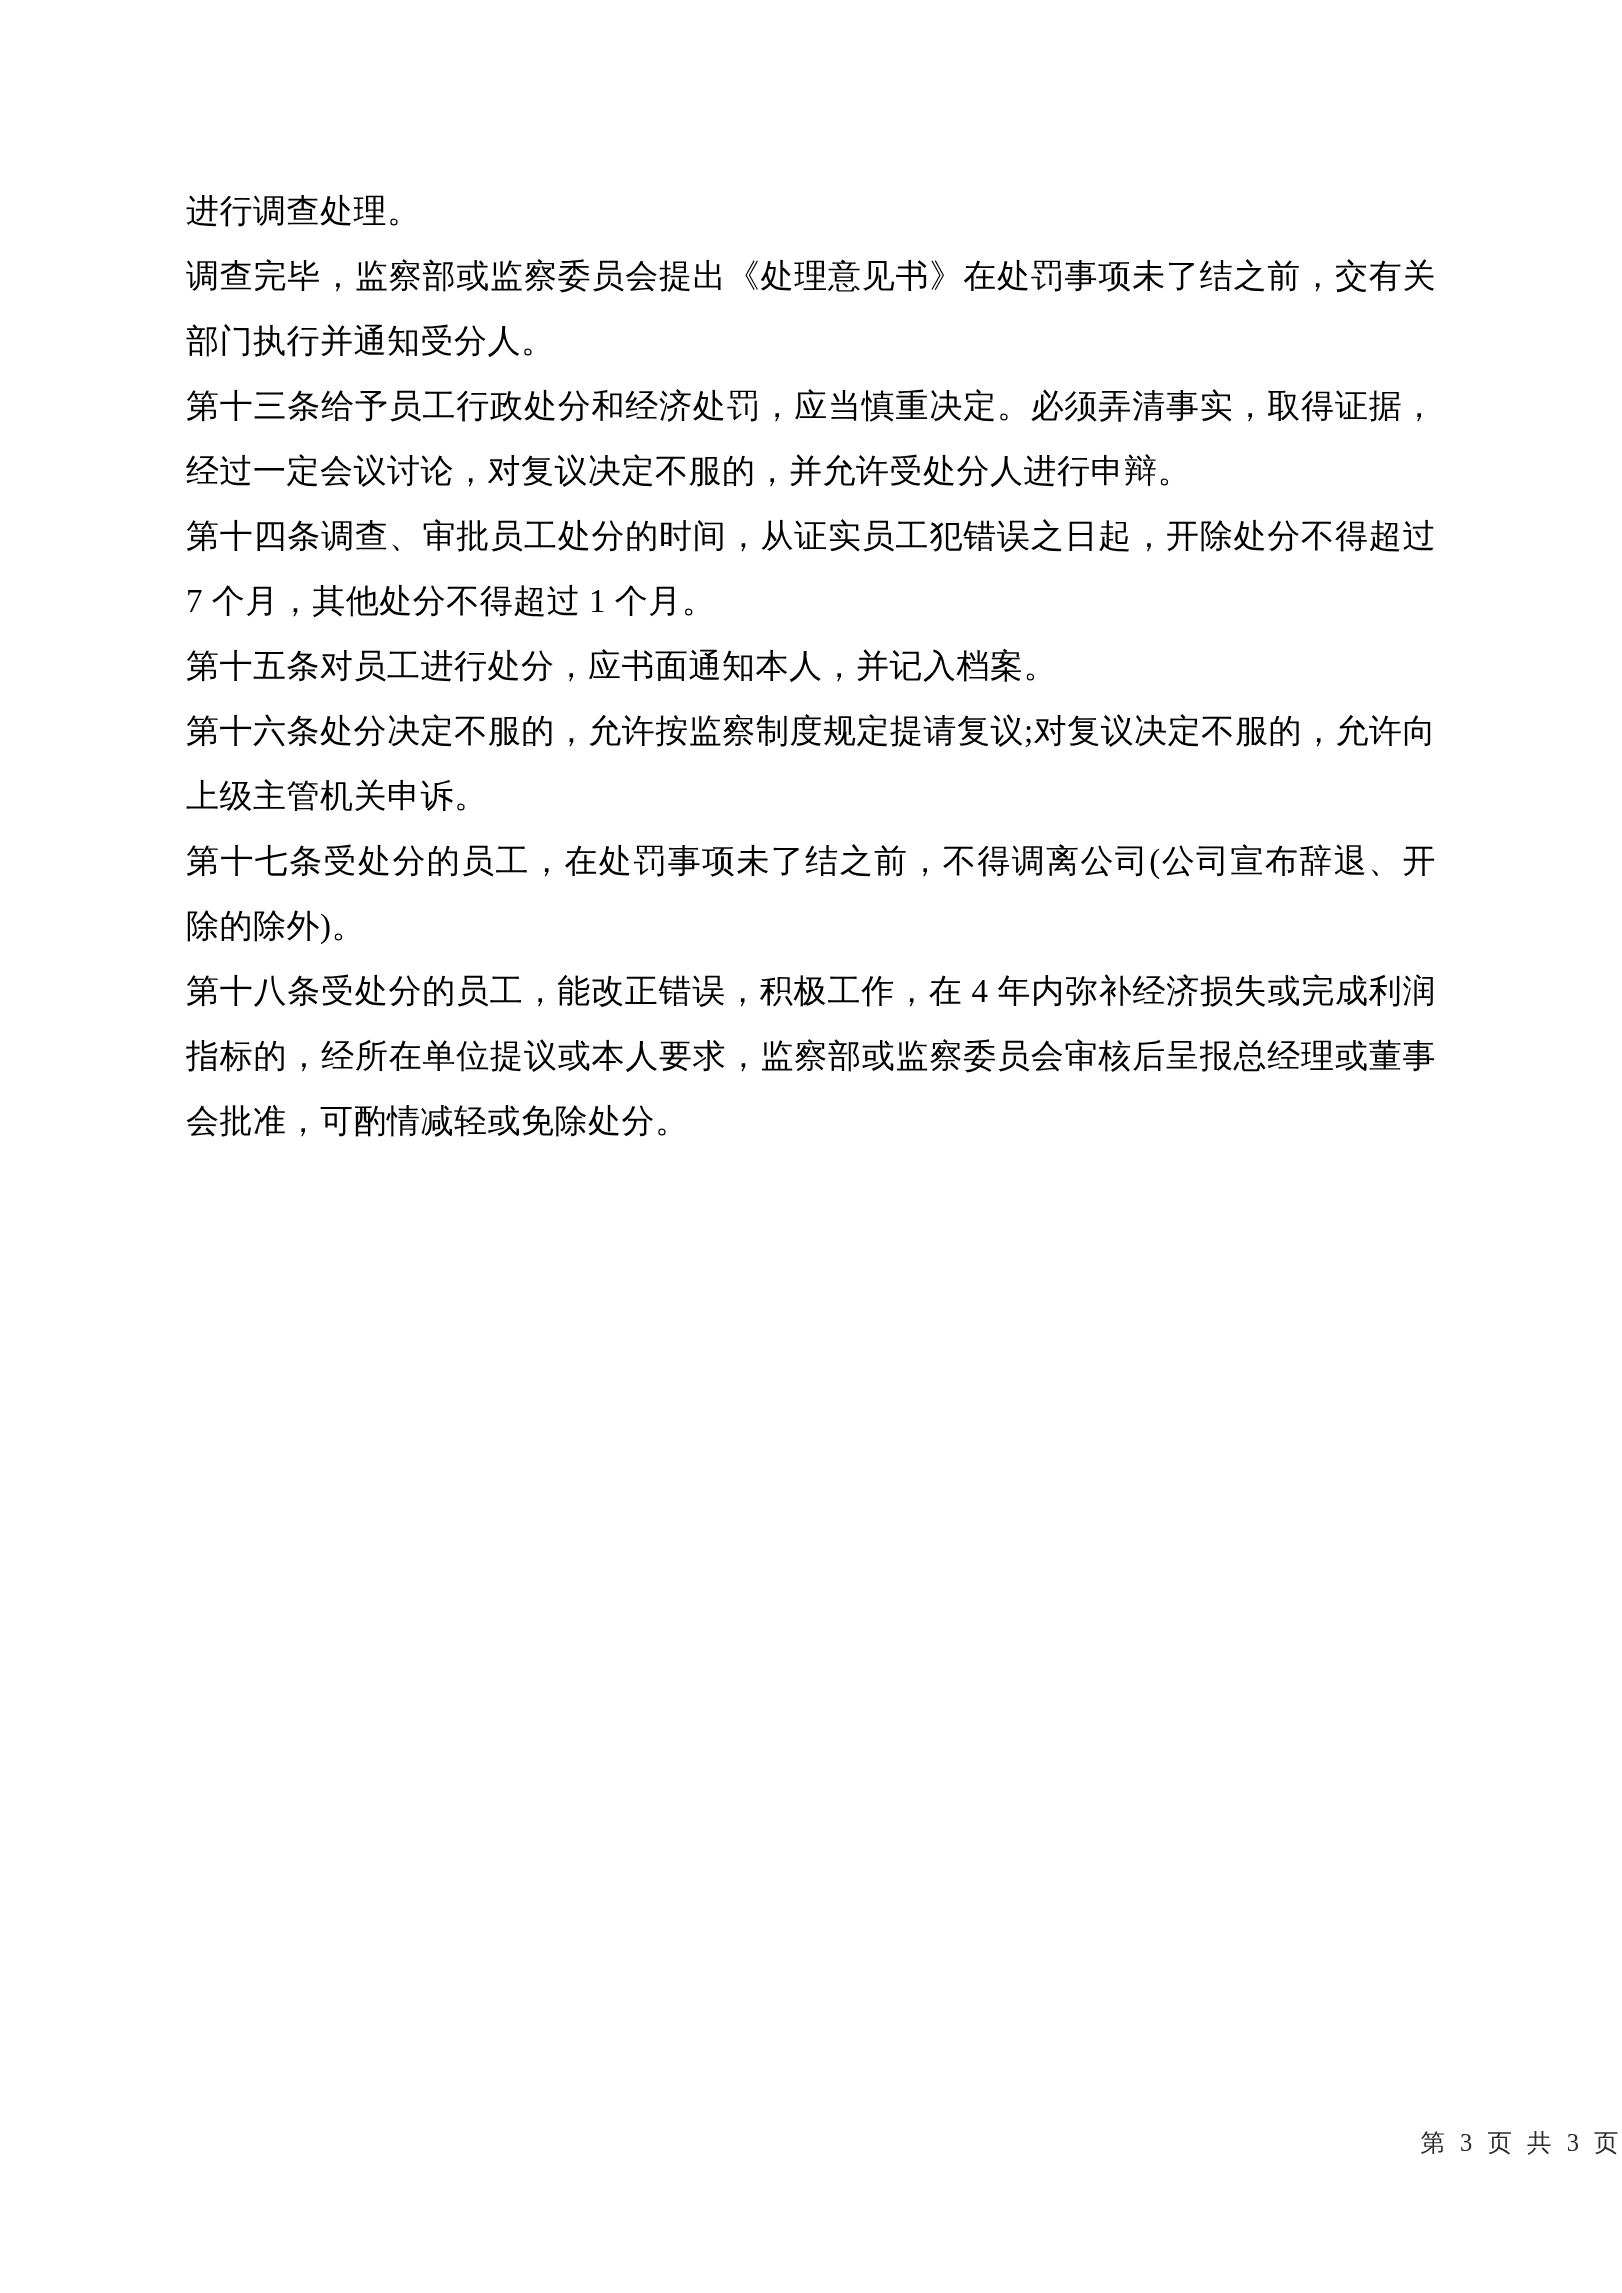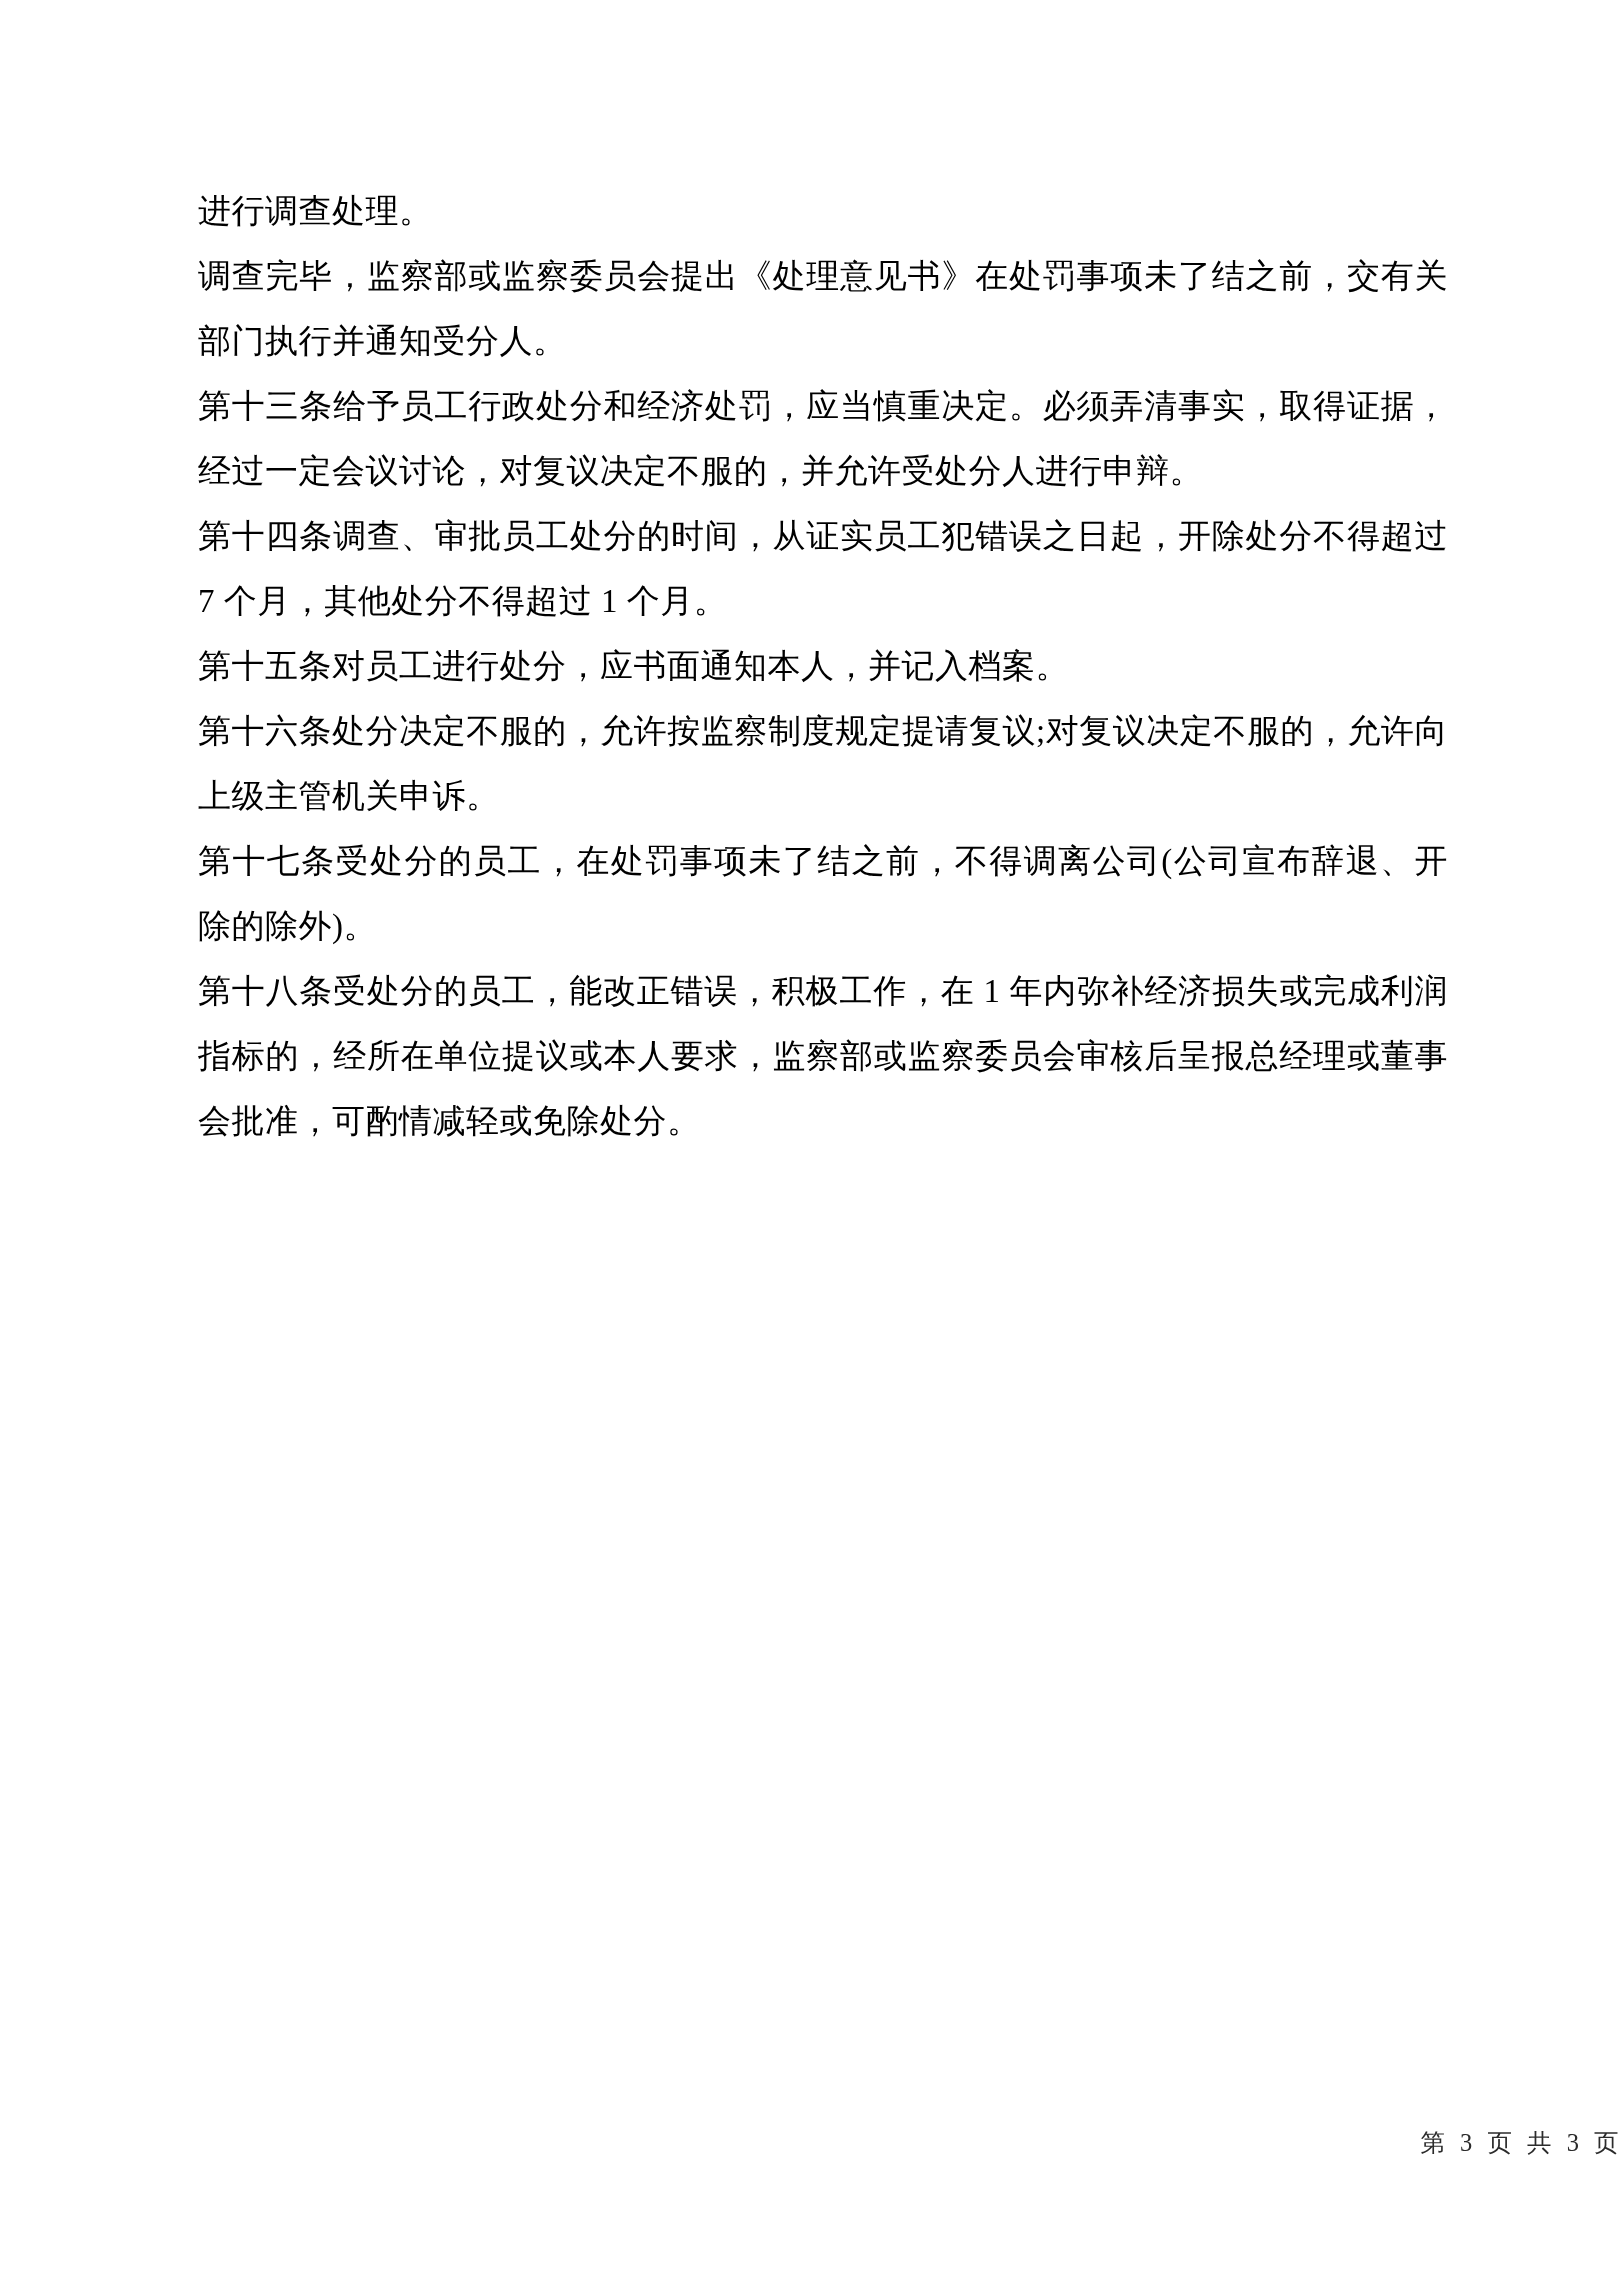--- a/index.html
+++ b/index.html
@@ -14,21 +14,20 @@
     background: #ffffff;
     overflow: hidden;
     font-family: "Liberation Serif", "DejaVu Serif", serif;
     color: #000000;
   }
   .content {
     position: absolute;
     top: 179px;
     left: 186px;
     width: 1250px;
-    margin-left: 12px;
   }
   .content p {
     margin: 0;
     padding: 0;
     font-size: 33px;
     line-height: 65px;
     text-align: justify;
     text-justify: inter-ideograph;
     word-break: normal;
     letter-spacing: 0.5px;
@@ -50,17 +49,17 @@
 
 <div class="page">
   <div class="content">
     <p>进行调查处理。</p>
     <p>调查完毕，监察部或监察委员会提出《处理意见书》在处罚事项未了结之前，交有关部门执行并通知受分人。</p>
     <p>第十三条给予员工行政处分和经济处罚，应当慎重决定。必须弄清事实，取得证据，经过一定会议讨论，对复议决定不服的，并允许受处分人进行申辩。</p>
     <p>第十四条调查、审批员工处分的时间，从证实员工犯错误之日起，开除处分不得超过 7 个月，其他处分不得超过 1 个月。</p>
     <p>第十五条对员工进行处分，应书面通知本人，并记入档案。</p>
     <p>第十六条处分决定不服的，允许按监察制度规定提请复议;对复议决定不服的，允许向上级主管机关申诉。</p>
     <p>第十七条受处分的员工，在处罚事项未了结之前，不得调离公司(公司宣布辞退、开除的除外)。</p>
-    <p>第十八条受处分的员工，能改正错误，积极工作，在 1 年内弥补经济损失或完成利润指标的，经所在单位提议或本人要求，监察部或监察委员会审核后呈报总经理或董事会批准，可酌情减轻或免除处分。</p>
+    <p>第十八条受处分的员工，能改正错误，积极工作，在 4 年内弥补经济损失或完成利润指标的，经所在单位提议或本人要求，监察部或监察委员会审核后呈报总经理或董事会批准，可酌情减轻或免除处分。</p>
   </div>
   <div class="footer">第 3 页 共 3 页</div>
 </div>
 
 
 </body></html>

